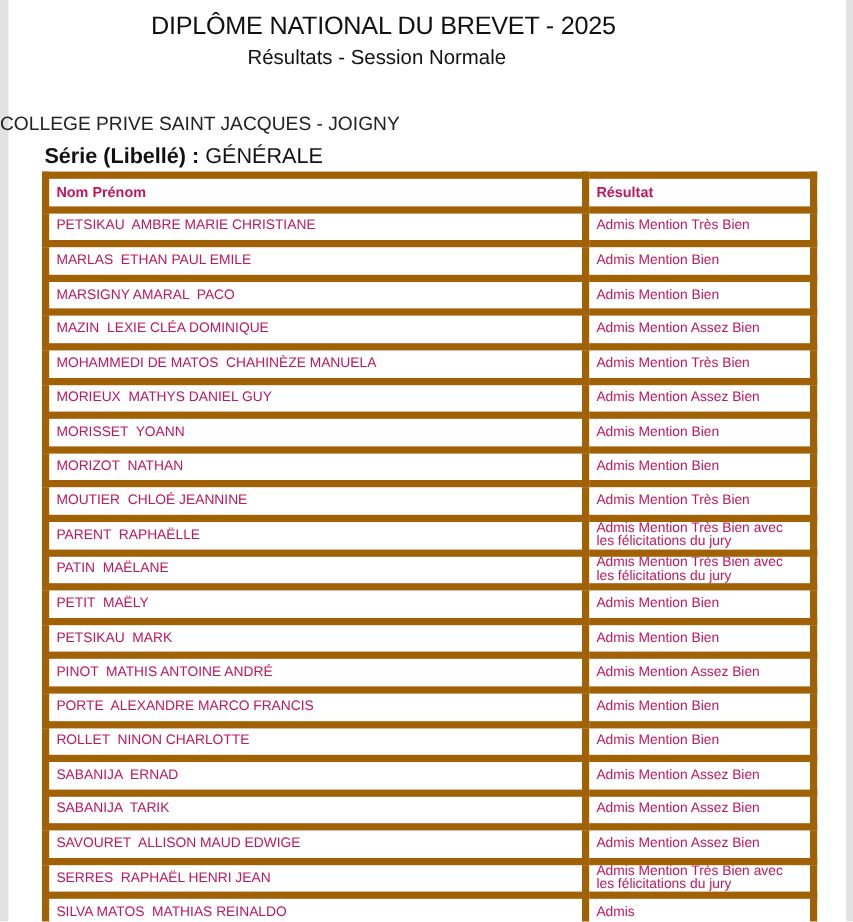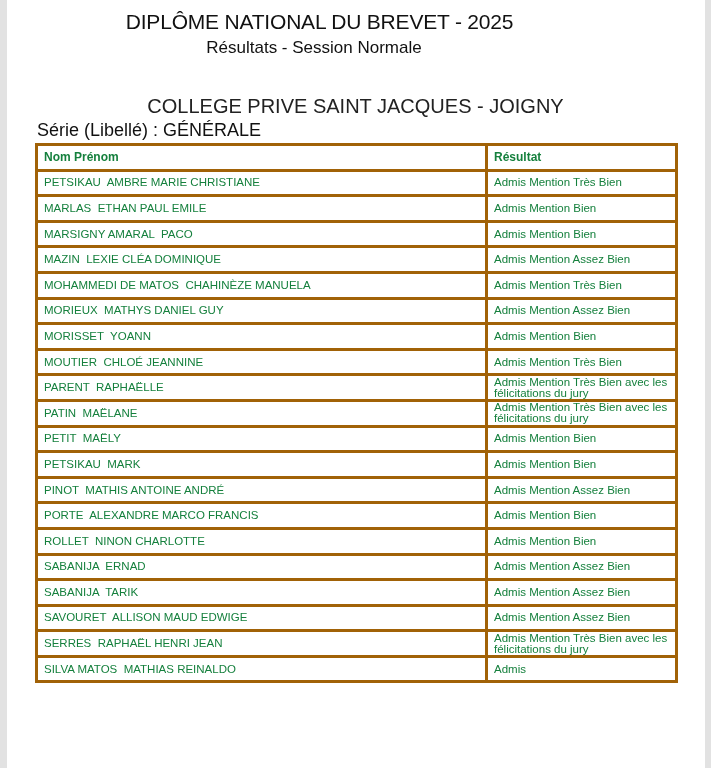--- a/index.html
+++ b/index.html
@@ -15,37 +15,37 @@
   .title {
     position: absolute; left: 0; width: 639px; top: 10px;
     text-align: center; font-size: 21px; letter-spacing: -0.2px; color: #111;
   }
   .subtitle {
     position: absolute; left: 0; width: 628px; top: 38px;
     text-align: center; font-size: 17px; color: #111;
   }
   .school {
     position: absolute; left: 0; width: 711px; top: 95px;
-    text-align: center; font-size: 20px; color: #222;
+    text-align: left; font-size: 16px; color: #222;
   }
   .serie {
     position: absolute; left: 37px; top: 120px;
     font-size: 18px; color: #111;
   }
-  .serie b { font-weight: normal; text-align: center; }
+  .serie b { font-weight: bold; text-align: center; }
   table {
     position: absolute; left: 35px; top: 143px;
     width: 640px; border-collapse: collapse;
     table-layout: fixed;
   }
   td, th {
-    border: 3px solid #a16207;
+    border: 6px solid #a16207;
     height: 22.6px; padding: 0 6px;
     font-size: 11.5px; font-weight: normal; text-align: left;
-    vertical-align: middle; color: #15803d; line-height: 11px;
+    vertical-align: middle; color: #be185d; line-height: 11px;
     overflow: hidden;
   }
   th { font-weight: bold; font-size: 12px; }
   col.c1 { width: 450px; }
   col.c2 { width: 190px; }
   td.name { white-space: pre; }
   .footer {
     position: absolute; left: 38px; top: 750px;
     font-size: 9px; font-style: italic; color: #333; white-space: pre; margin-top: 46px;
   }
@@ -95,20 +95,24 @@
       </tr>
       <tr>
         <td class="name">MORIEUX  MATHYS DANIEL GUY</td>
         <td>Admis Mention Assez Bien</td>
       </tr>
       <tr>
         <td class="name">MORISSET  YOANN</td>
         <td>Admis Mention Bien</td>
       </tr>
       <tr>
+        <td class="name">MORIZOT  NATHAN</td>
+        <td>Admis Mention Bien</td>
+      </tr>
+      <tr>
         <td class="name">MOUTIER  CHLOÉ JEANNINE</td>
         <td>Admis Mention Très Bien</td>
       </tr>
       <tr>
         <td class="name">PARENT  RAPHAËLLE</td>
         <td>Admis Mention Très Bien avec les félicitations du jury</td>
       </tr>
       <tr>
         <td class="name">PATIN  MAËLANE</td>
         <td>Admis Mention Très Bien avec les félicitations du jury</td>

